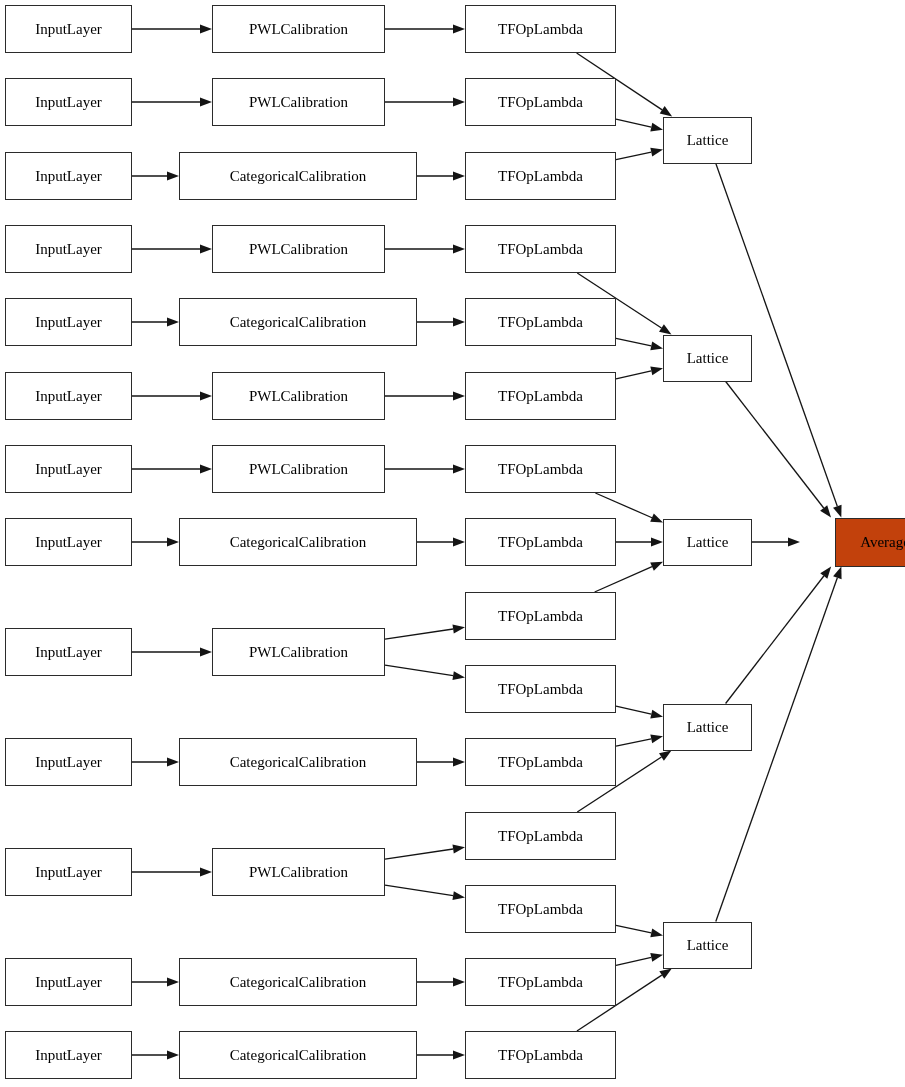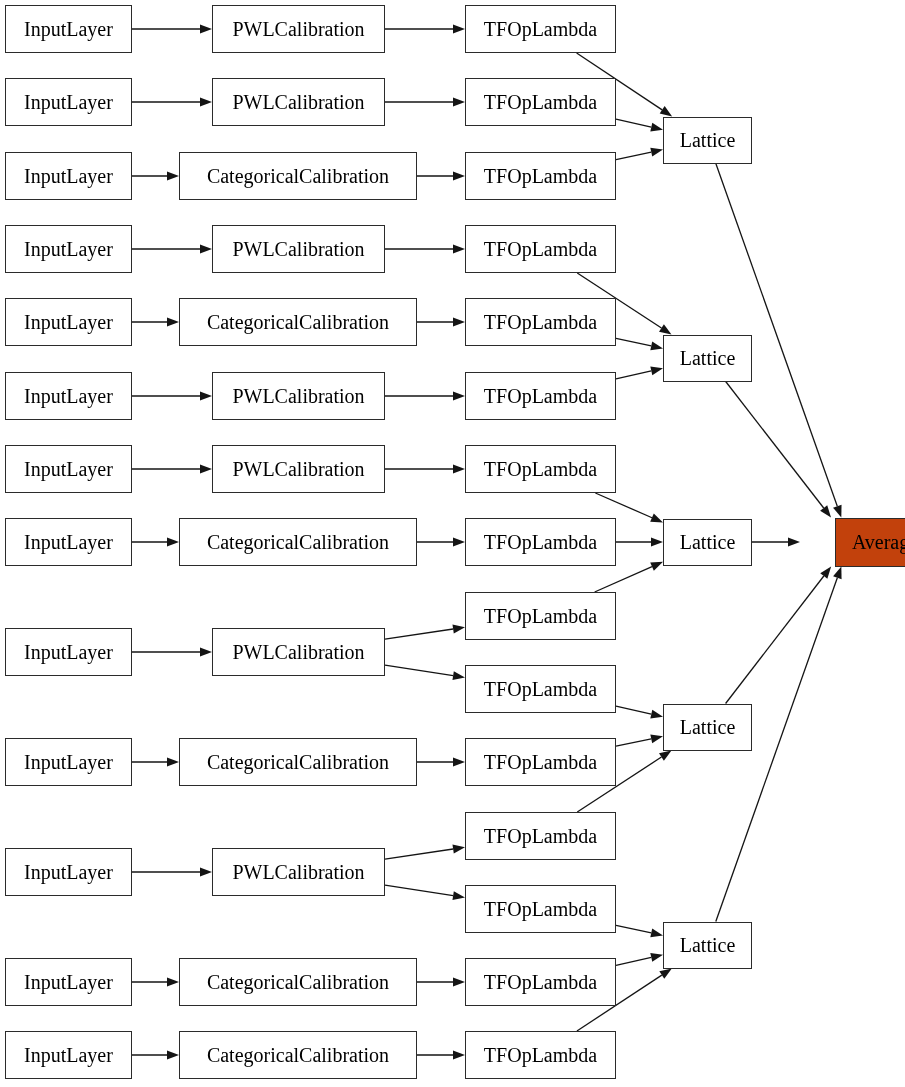--- a/index.html
+++ b/index.html
@@ -15,21 +15,21 @@
     position: absolute;
     left: 0; top: 0;
     width: 905px; height: 1087px;
   }
   .node {
     position: absolute;
     box-sizing: border-box;
     background: #ffffff;
     border: 1.5px solid #2b2b2b;
     color: #000000;
-    font-size: 20px;
+    font-size: 15px;
     line-height: 1;
     display: flex;
     align-items: center;
     justify-content: center;
     white-space: nowrap;
   }
 </style>
 </head>
 <body>
 

